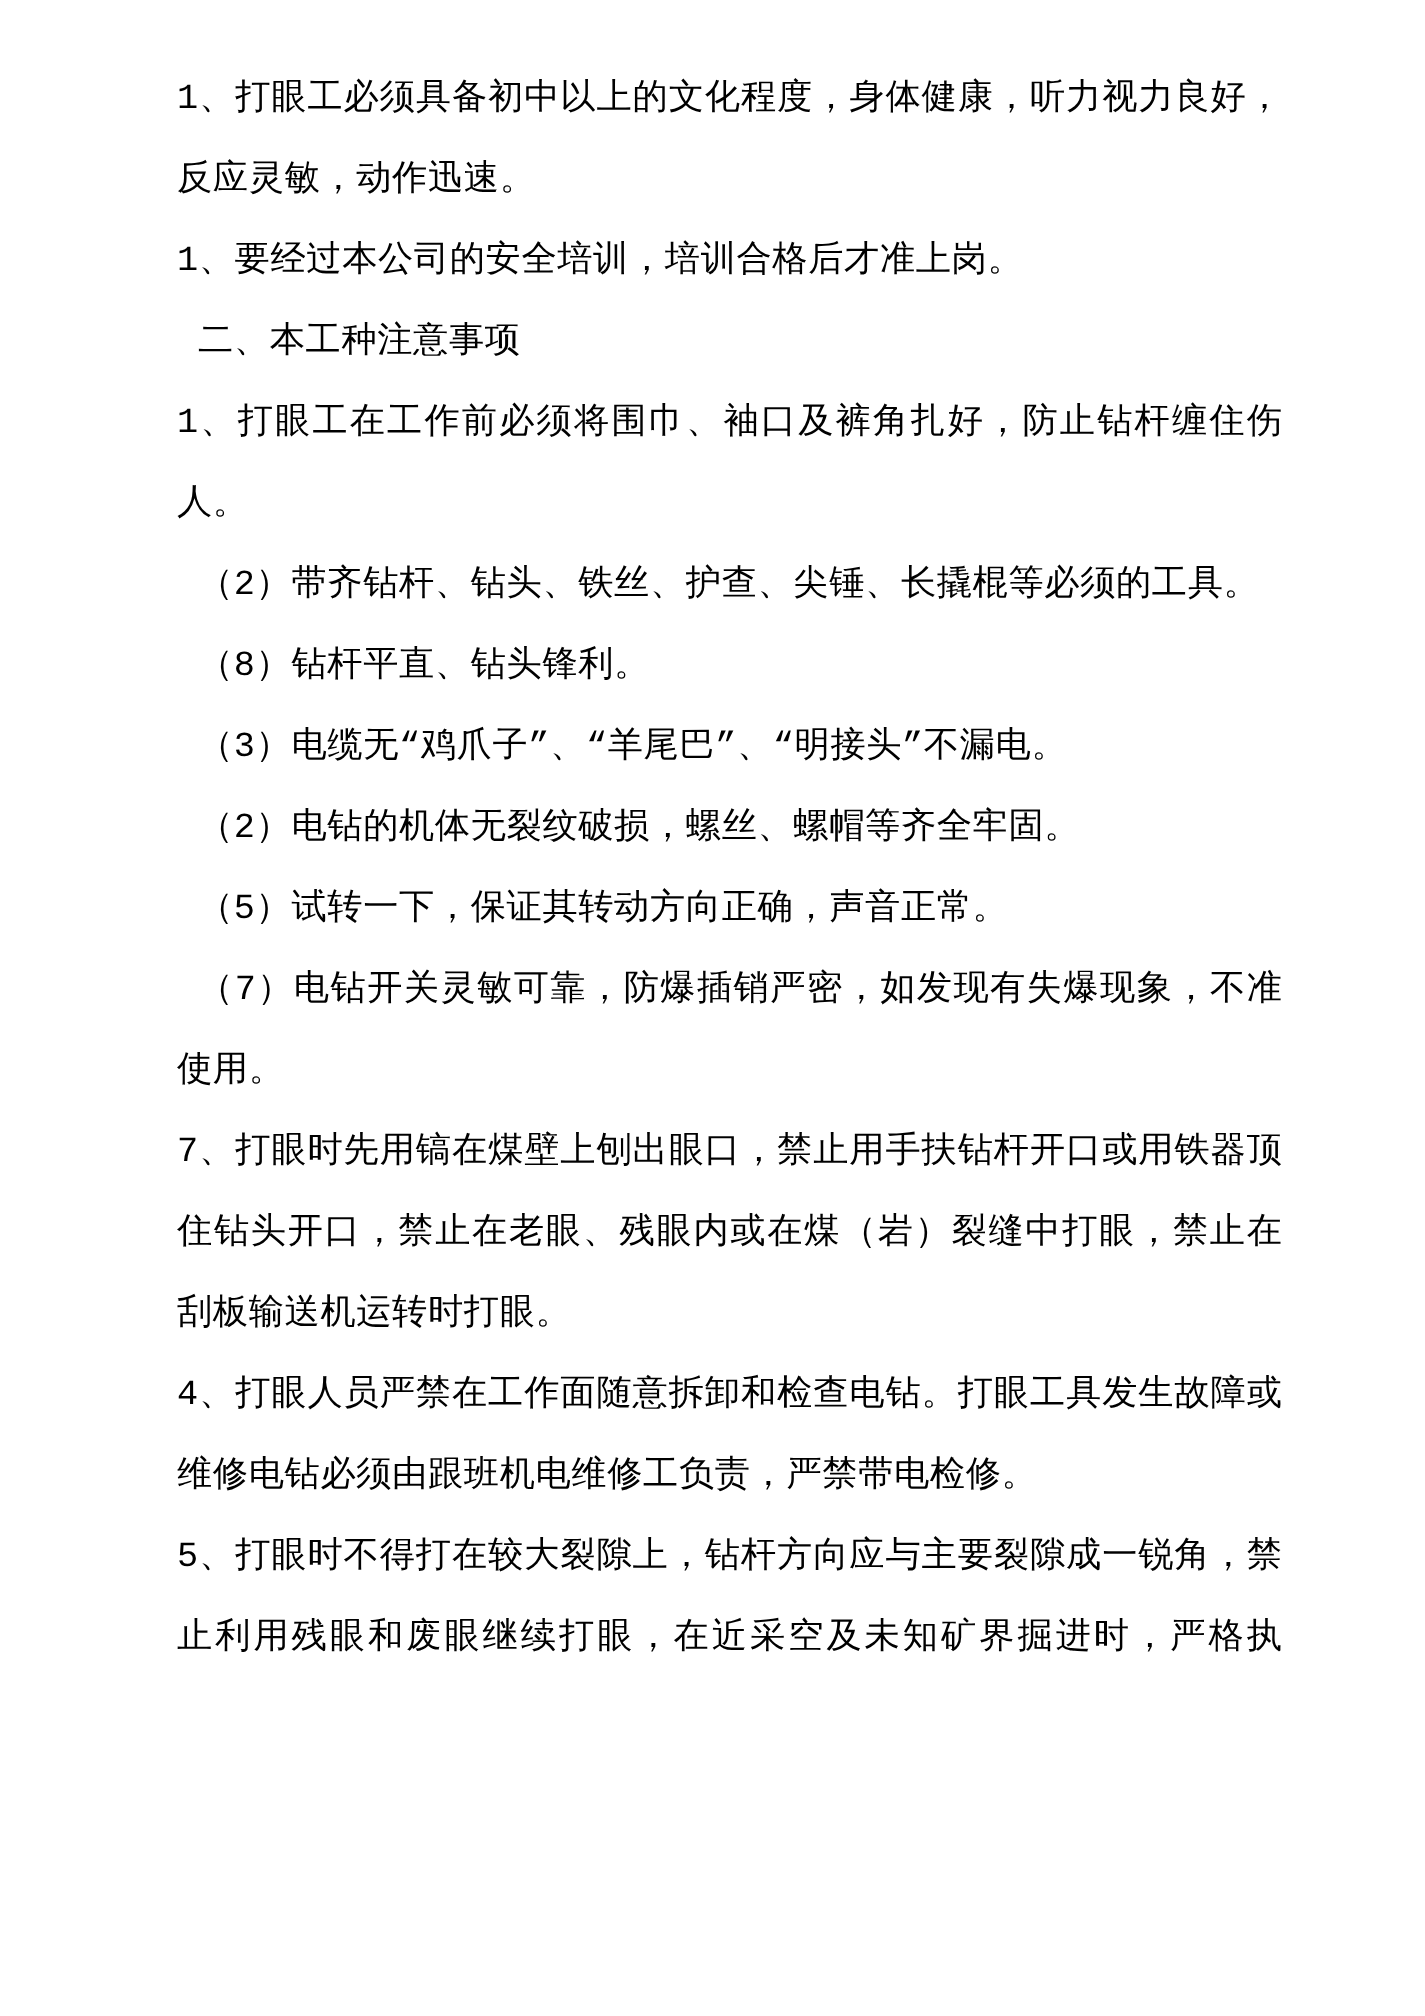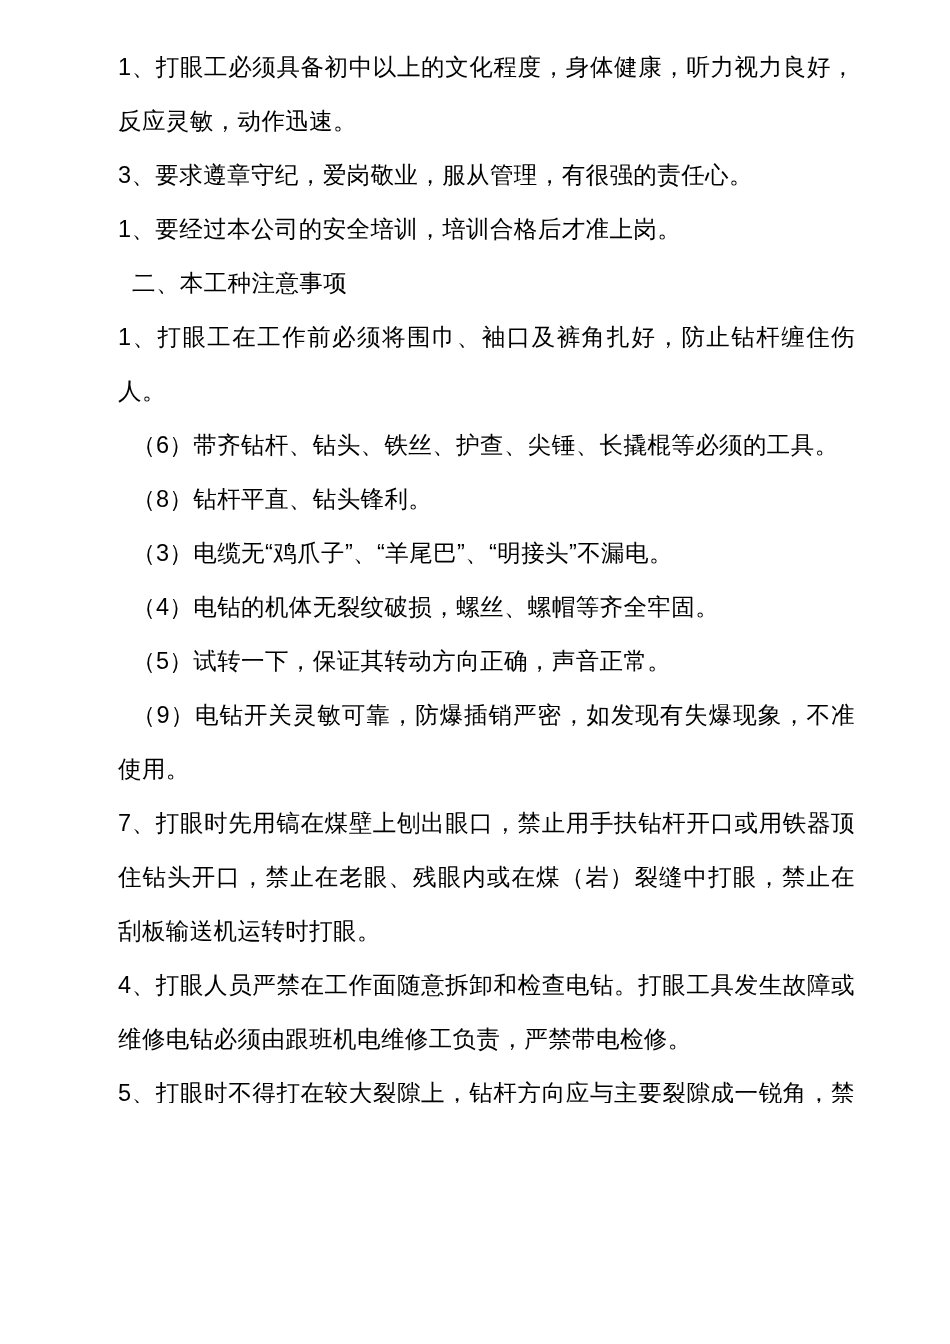--- a/index.html
+++ b/index.html
@@ -7,21 +7,21 @@
     padding: 0;
     background: #ffffff;
   }
   .page {
     width: 950px;
     height: 1103px;
     box-sizing: border-box;
     background: #ffffff;
     position: relative;
     padding: 40px 95px 40px 118px;
-    font-family: Liberation Sans, sans-serif;
+    font-family: Liberation Mono, monospace;
     color: #000000;
     overflow: hidden;
   }
   .doc-body {
     display: block;
   }
   p.para {
     margin: 0 0 0 0;
     padding: 0;
     font-size: 23.5px;
@@ -38,28 +38,27 @@
   p.indent-small {
     text-indent: 14px;
   }
 </style>
 </head>
 <body>
 
 <div class="page">
   <div class="doc-body">
     <p class="para indent1">1、打眼工必须具备初中以上的文化程度，身体健康，听力视力良好，反应灵敏，动作迅速。</p>
-    <p class="para indent1">3、要求遵章守纪，爱岗敬业，服从管理，有很强的责任心。</p>
     <p class="para indent1">1、要经过本公司的安全培训，培训合格后才准上岗。</p>
     <p class="para indent-small">二、本工种注意事项</p>
     <p class="para indent1">1、打眼工在工作前必须将围巾、袖口及裤角扎好，防止钻杆缠住伤人。</p>
-    <p class="para indent-small">（6）带齐钻杆、钻头、铁丝、护查、尖锤、长撬棍等必须的工具。</p>
+    <p class="para indent-small">（2）带齐钻杆、钻头、铁丝、护查、尖锤、长撬棍等必须的工具。</p>
     <p class="para indent-small">（8）钻杆平直、钻头锋利。</p>
     <p class="para indent-small">（3）电缆无“鸡爪子”、“羊尾巴”、“明接头”不漏电。</p>
-    <p class="para indent-small">（4）电钻的机体无裂纹破损，螺丝、螺帽等齐全牢固。</p>
+    <p class="para indent-small">（2）电钻的机体无裂纹破损，螺丝、螺帽等齐全牢固。</p>
     <p class="para indent-small">（5）试转一下，保证其转动方向正确，声音正常。</p>
-    <p class="para indent-small">（9）电钻开关灵敏可靠，防爆插销严密，如发现有失爆现象，不准使用。</p>
+    <p class="para indent-small">（7）电钻开关灵敏可靠，防爆插销严密，如发现有失爆现象，不准使用。</p>
     <p class="para indent1">7、打眼时先用镐在煤壁上刨出眼口，禁止用手扶钻杆开口或用铁器顶住钻头开口，禁止在老眼、残眼内或在煤（岩）裂缝中打眼，禁止在刮板输送机运转时打眼。</p>
     <p class="para indent1">4、打眼人员严禁在工作面随意拆卸和检查电钻。打眼工具发生故障或维修电钻必须由跟班机电维修工负责，严禁带电检修。</p>
     <p class="para indent1">5、打眼时不得打在较大裂隙上，钻杆方向应与主要裂隙成一锐角，禁止利用残眼和废眼继续打眼，在近采空及未知矿界掘进时，严格执行“有疑必探，先探后掘”。</p>
 
   </div>
 </div>
 
 </body></html>

